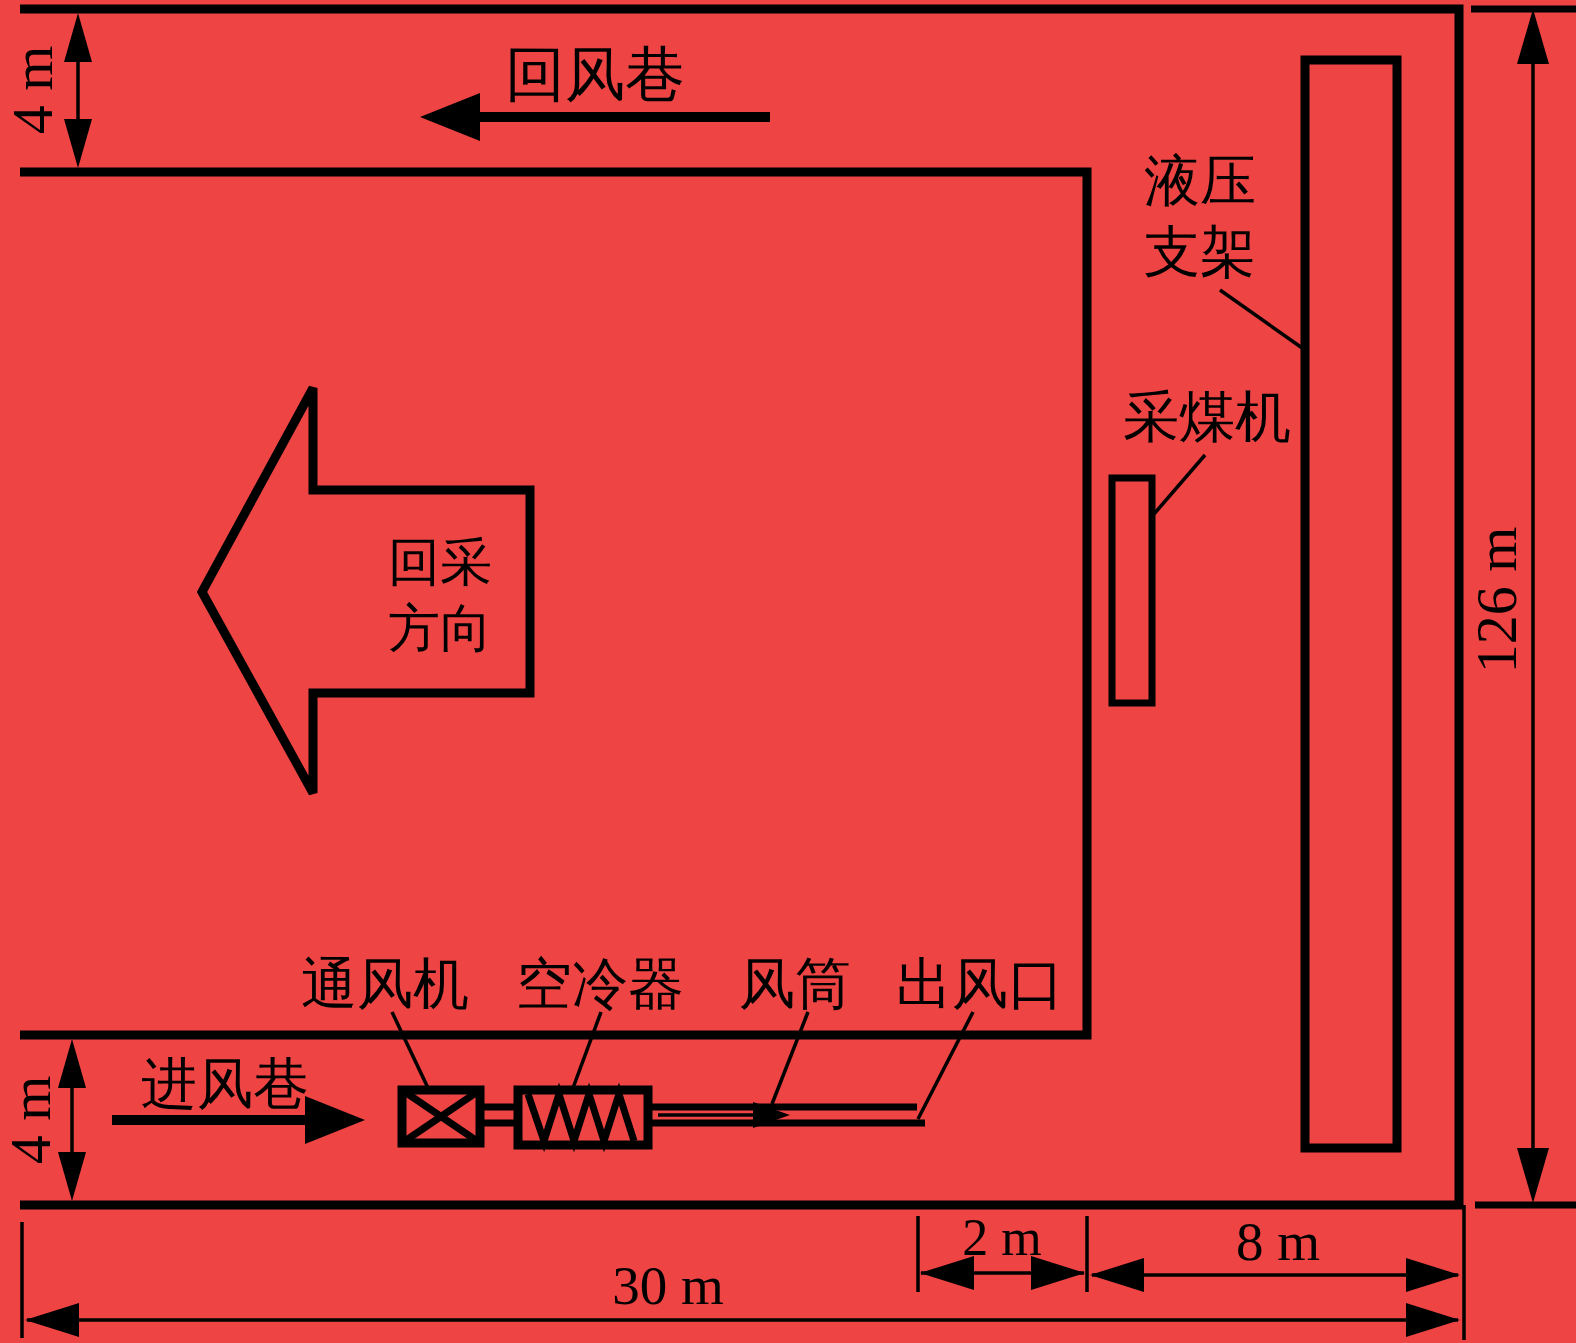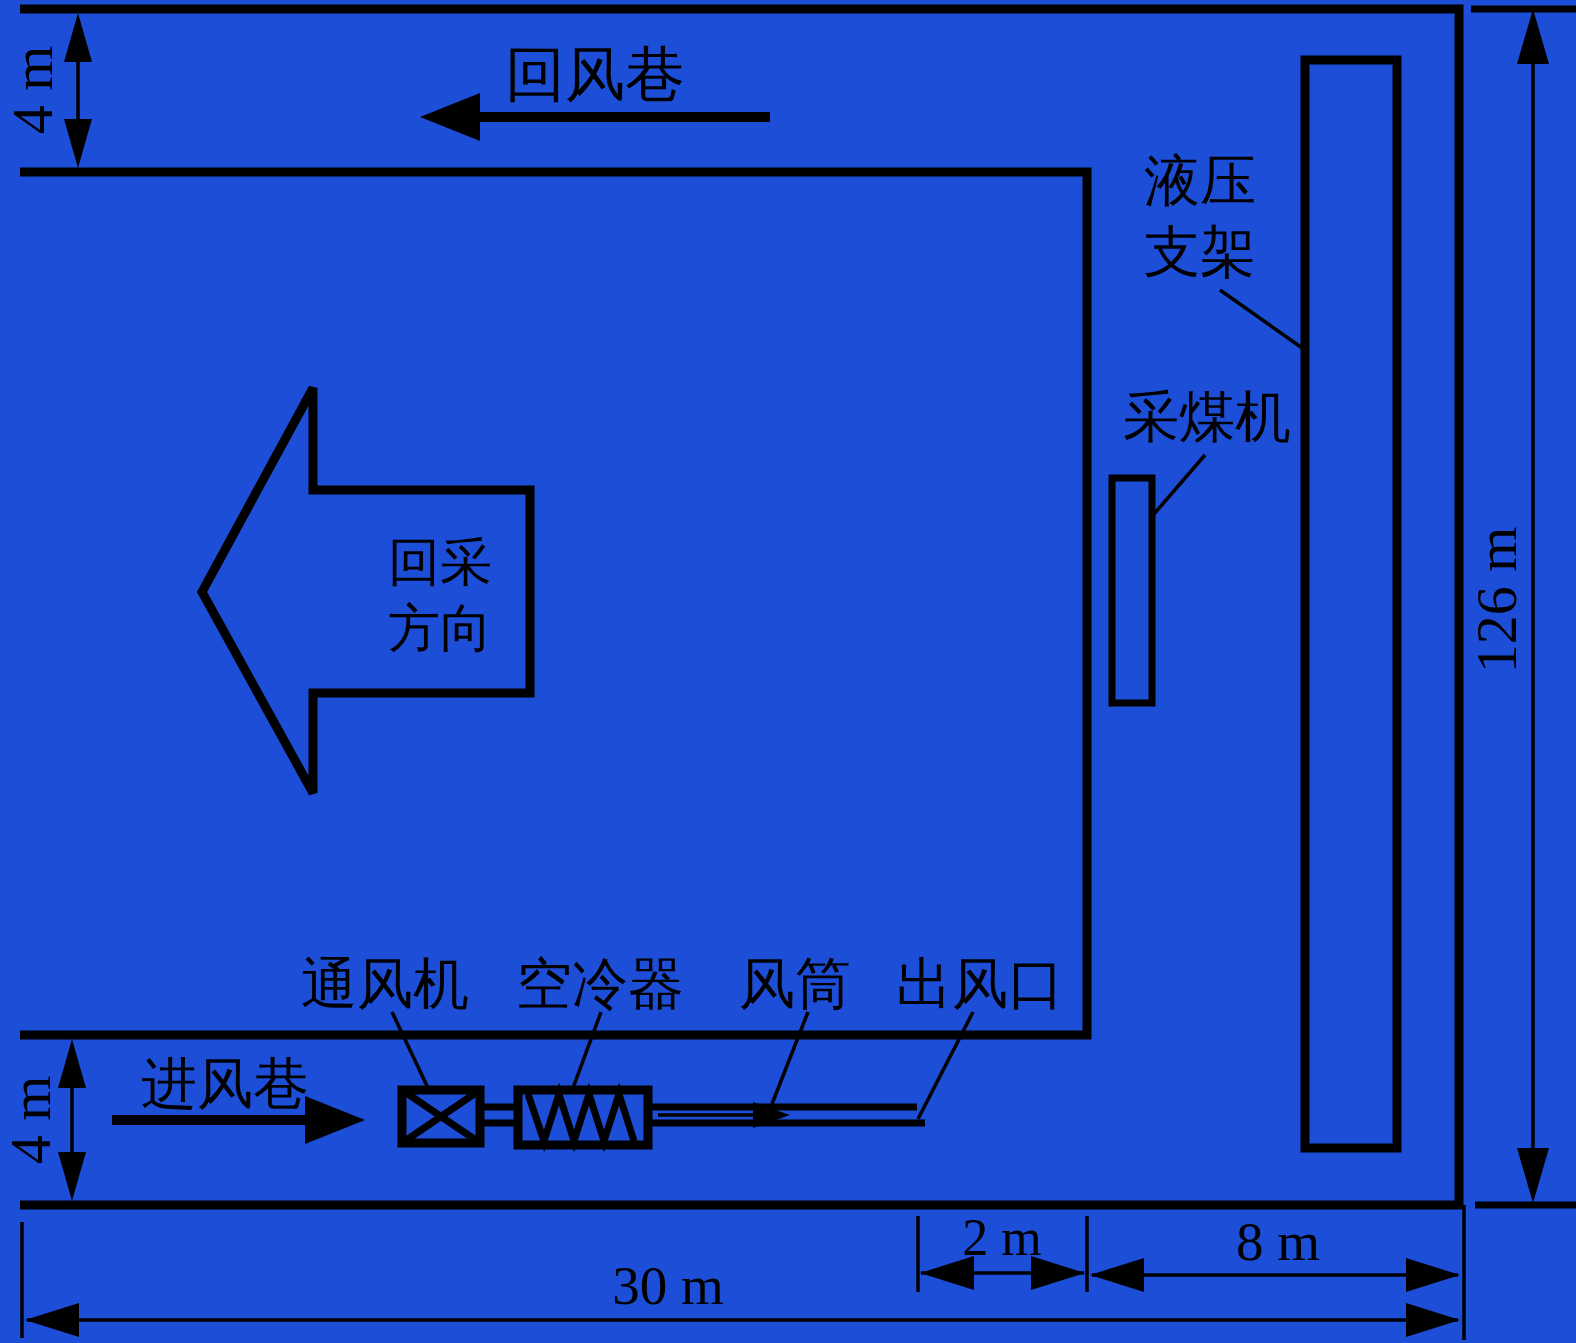--- a/index.html
+++ b/index.html
@@ -1,20 +1,20 @@
 <!DOCTYPE html>
 <html><head>
 <meta charset="utf-8">
 <style>
   html, body { margin: 0; padding: 0; background: #ffffff; }
   .stage {
     position: relative;
     width: 1576px;
     height: 1343px;
-    background: #1d4ed8;
+    background: #ef4444;
     overflow: hidden;
   }
   svg { display: block; }
   svg text {
     font-family: "Liberation Serif", "DejaVu Serif", serif;
     fill: #000000;
   }
   .struct { stroke: #000; stroke-width: 9; fill: none; }
   .struct-thin { stroke: #000; stroke-width: 7; fill: none; }
   .dim { stroke: #000; stroke-width: 3.5; fill: none; }

